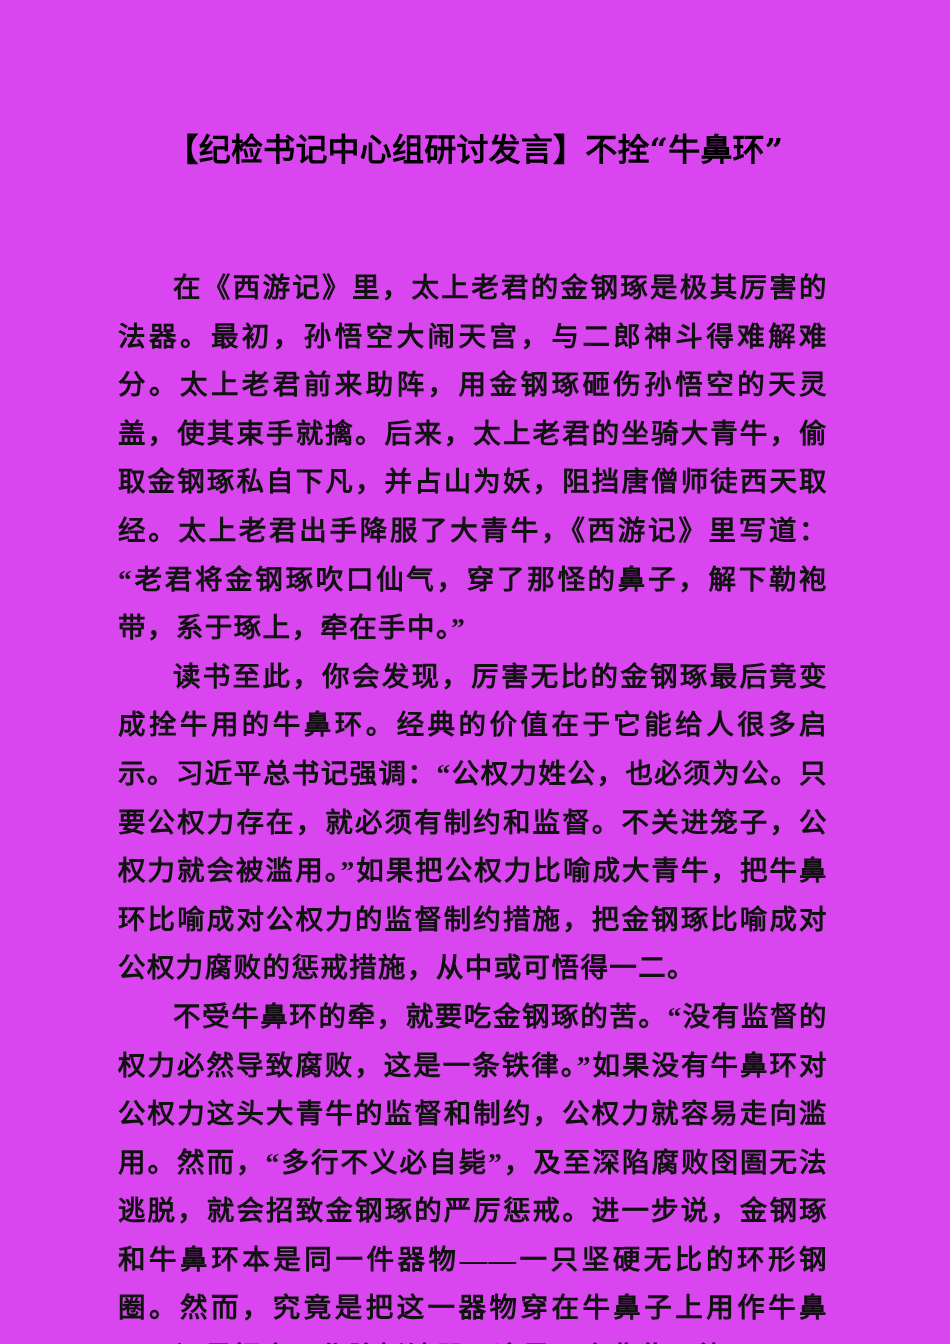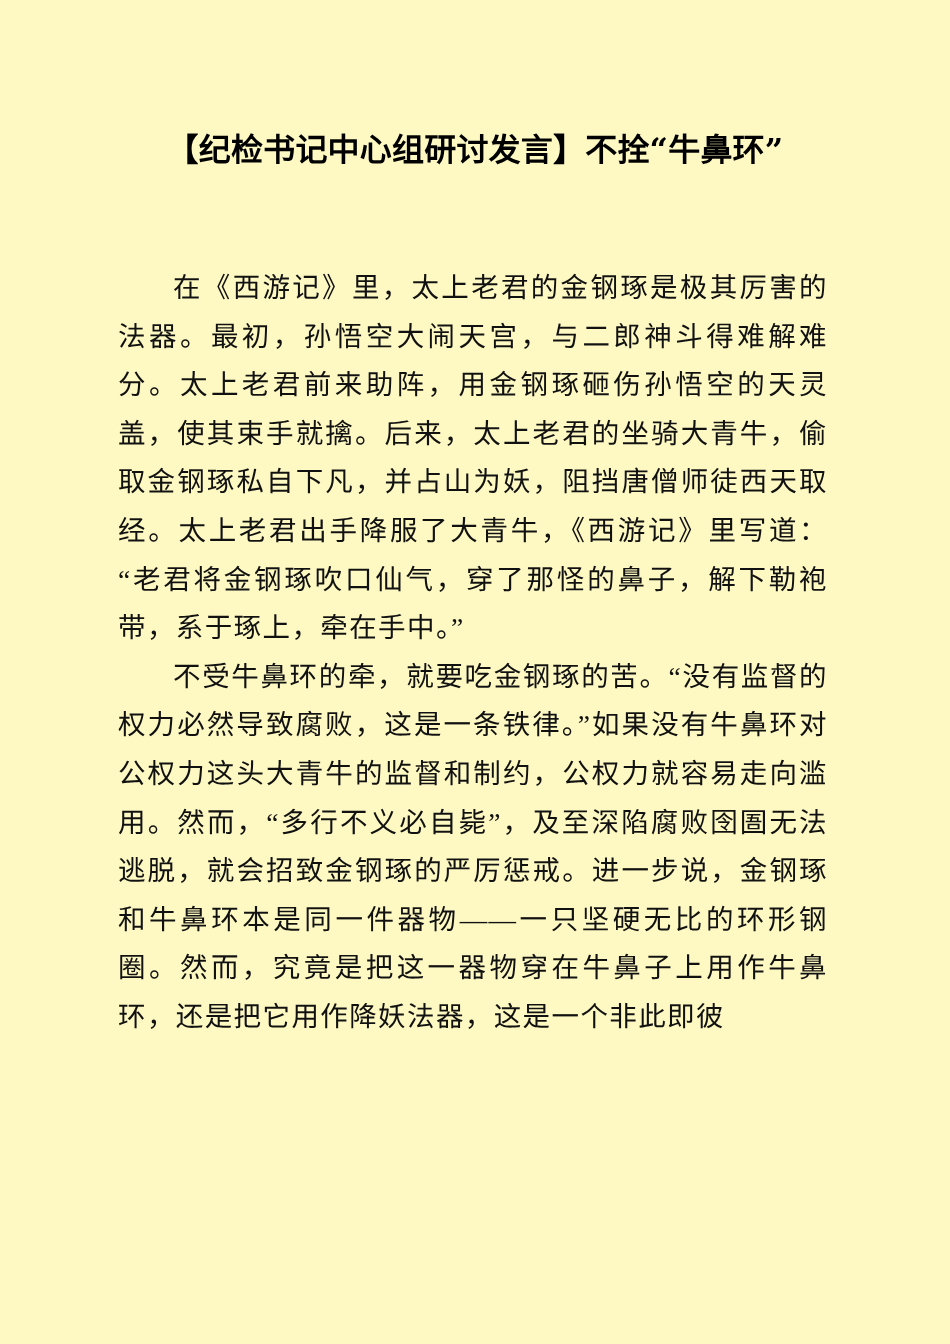--- a/index.html
+++ b/index.html
@@ -5,21 +5,21 @@
 <style>
   html, body {
     margin: 0;
     padding: 0;
     background: #ffffff;
   }
   .page {
     position: relative;
     width: 950px;
     height: 1344px;
-    background: #fef9c3;
+    background: #d946ef;
     overflow: hidden;
     box-sizing: border-box;
   }
   .doc-title {
     position: absolute;
     left: 95px;
     top: 126px;
     width: 760px;
     text-align: center;
     font-family: "DejaVu Serif", "Liberation Serif", serif;
@@ -46,30 +46,32 @@
     margin: 0;
     padding: 0;
     text-indent: 2em;
     font-size: 27.5px;
     line-height: 48.6px;
     letter-spacing: 1.4px;
     text-align: justify;
     text-justify: inter-ideograph;
     word-break: break-all;
     color: #111111;
+    font-weight: bold;
   }
   .para + .para { margin-top: 0; }
 </style>
 </head>
 <body>
 
 <div class="page">
 
   <div class="doc-title">
     <span class="tline">【纪检书记中心组研讨发言】不拴“牛鼻环”</span>
   </div>
 
   <div class="doc-body">
     <p class="para">在《西游记》里，太上老君的金钢琢是极其厉害的法器。最初，孙悟空大闹天宫，与二郎神斗得难解难分。太上老君前来助阵，用金钢琢砸伤孙悟空的天灵盖，使其束手就擒。后来，太上老君的坐骑大青牛，偷取金钢琢私自下凡，并占山为妖，阻挡唐僧师徒西天取经。太上老君出手降服了大青牛，《西游记》里写道：“老君将金钢琢吹口仙气，穿了那怪的鼻子，解下勒袍带，系于琢上，牵在手中。”</p>
+    <p class="para">读书至此，你会发现，厉害无比的金钢琢最后竟变成拴牛用的牛鼻环。经典的价值在于它能给人很多启示。习近平总书记强调：“公权力姓公，也必须为公。只要公权力存在，就必须有制约和监督。不关进笼子，公权力就会被滥用。”如果把公权力比喻成大青牛，把牛鼻环比喻成对公权力的监督制约措施，把金钢琢比喻成对公权力腐败的惩戒措施，从中或可悟得一二。</p>
     <p class="para">不受牛鼻环的牵，就要吃金钢琢的苦。“没有监督的权力必然导致腐败，这是一条铁律。”如果没有牛鼻环对公权力这头大青牛的监督和制约，公权力就容易走向滥用。然而，“多行不义必自毙”，及至深陷腐败囹圄无法逃脱，就会招致金钢琢的严厉惩戒。进一步说，金钢琢和牛鼻环本是同一件器物——一只坚硬无比的环形钢圈。然而，究竟是把这一器物穿在牛鼻子上用作牛鼻环，还是把它用作降妖法器，这是一个非此即彼</p>
   </div>
 
 </div>
 
 </body></html>

